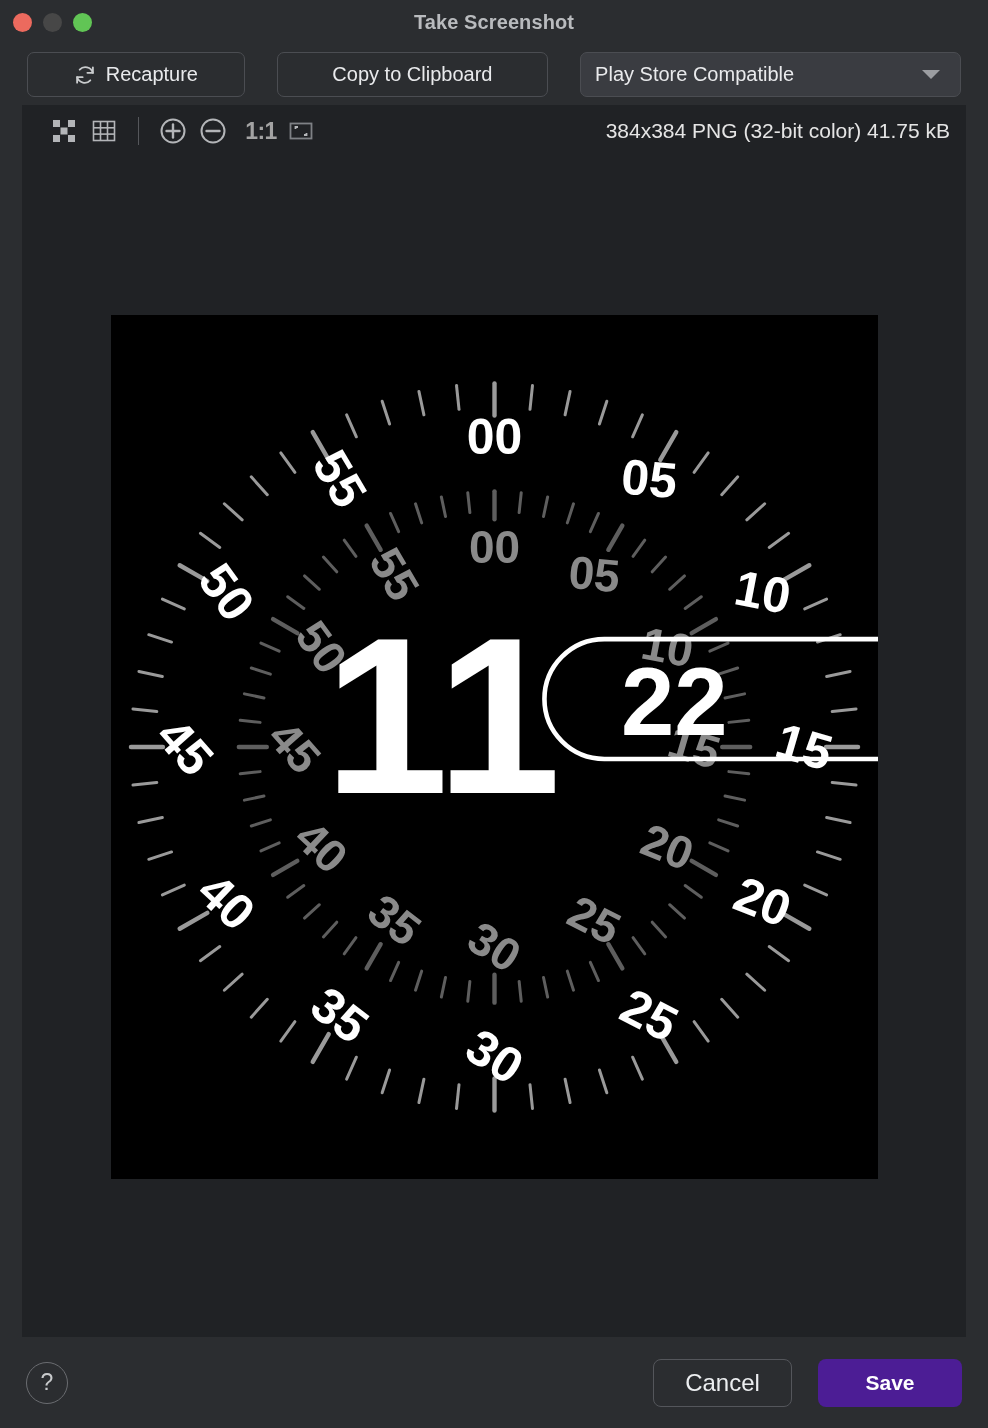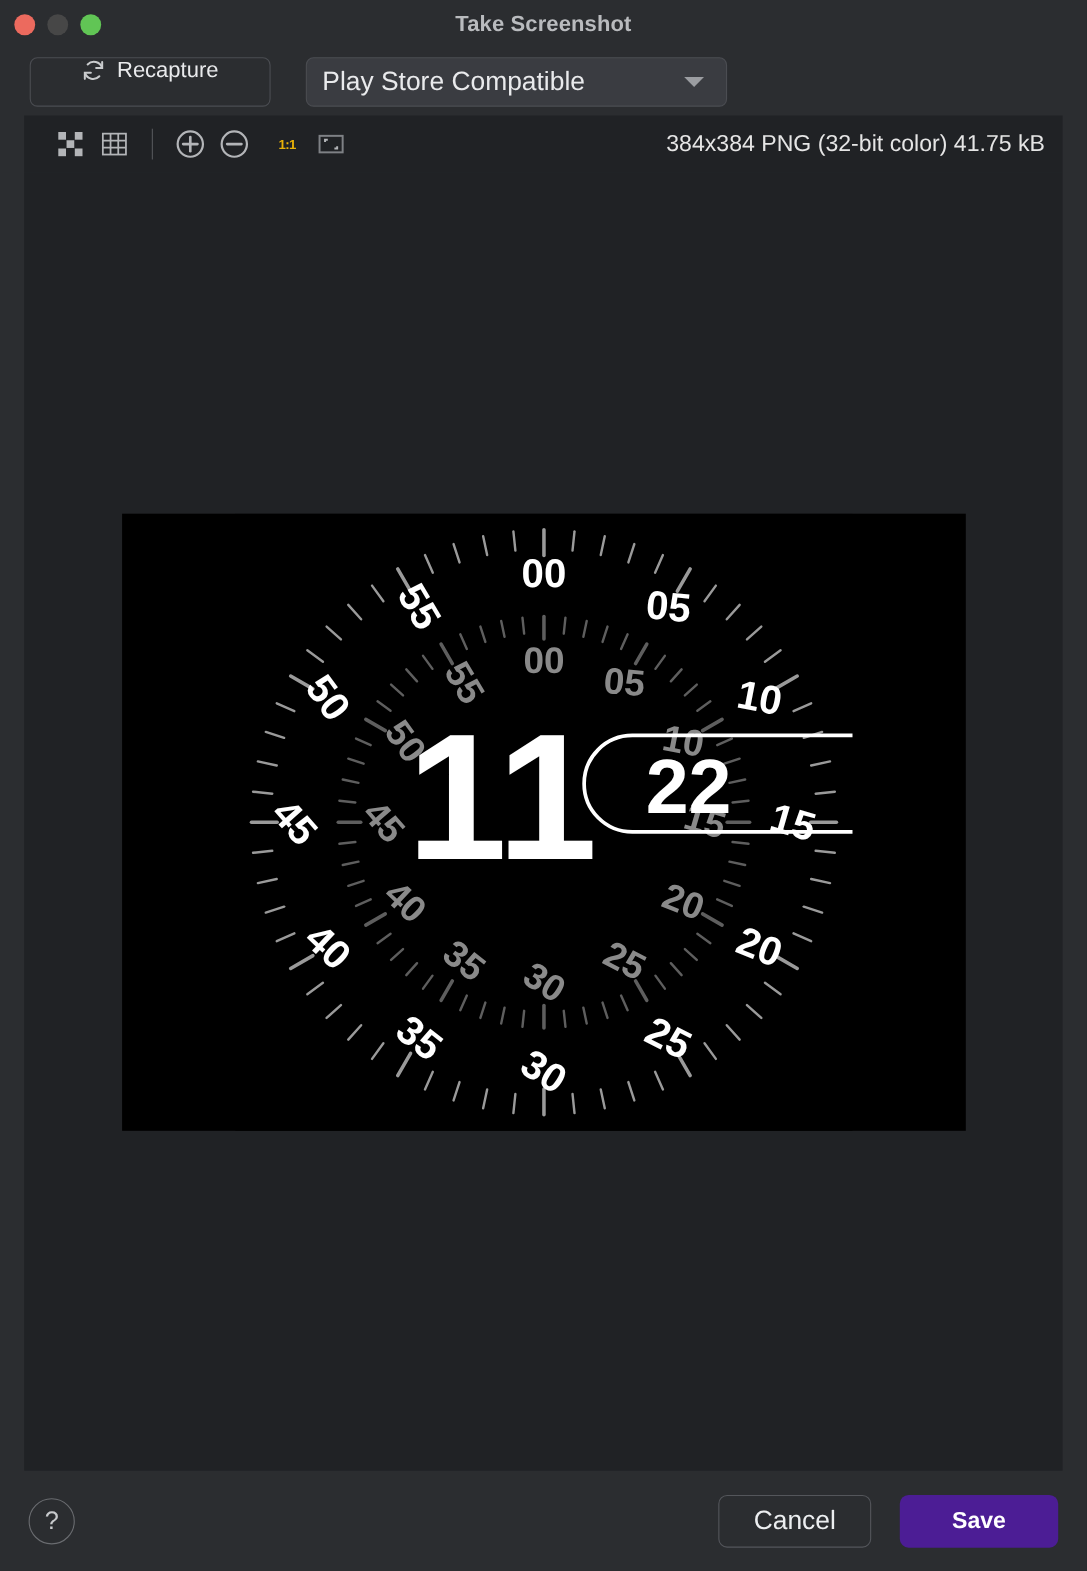--- a/index.html
+++ b/index.html
@@ -64,20 +64,21 @@
   }
   .btn {
     height: 45px;
     border: 1px solid #4b4d52;
     border-radius: 7px;
     background: transparent;
     color: #e9eaec;
     font-size: 20px;
     font-family: "Liberation Sans", sans-serif;
     display: flex;
+    align-items: center;
     justify-content: center;
     gap: 10px;
     cursor: pointer;
     white-space: nowrap;
   }
   .btn-recapture { width: 219px; }
   .btn-copy      { width: 273px; }
 
   .recapture-icon { display:block; width:22px; height:22px; }
 
@@ -88,21 +89,21 @@
     background: #3a3c41;
     border: 1px solid #4b4d52;
     border-radius: 7px;
     display: flex;
     align-items: center;
     padding: 0 14px;
     cursor: pointer;
   }
   .dropdown-label {
     color: #e9eaec;
-    font-size: 24px;
+    font-size: 20px;
     flex: 1;
     white-space: nowrap;
   }
   .caret {
     width: 0; height: 0;
     border-left: 9px solid transparent;
     border-right: 9px solid transparent;
     border-top: 9px solid #9b9da1;
     margin-right: 6px;
   }
@@ -123,22 +124,22 @@
     cursor: pointer;
   }
   .tool svg { display: block; }
   .tool-sep {
     width: 1px; height: 28px;
     background: #55575b;
     margin: 0 14px;
   }
   .tool-gap { width: 8px; }
   .tool-11 {
-    color: #eab308;
-    font-size: 12px;
+    color: #a3a3a3;
+    font-size: 23px;
     font-weight: bold;
     font-family: "Liberation Sans", sans-serif;
     letter-spacing: -.5px;
   }
   .fileinfo {
     margin-left: auto;
     color: #e5e5e5;
     font-size: 21px;
     white-space: nowrap;
     padding-right: 2px;
@@ -149,21 +150,21 @@
     flex: 1 1 auto;
     margin: 0 22px;
     background: #202225;
     display: flex;
     align-items: center;
     justify-content: center;
     overflow: hidden;
   }
   .preview {
     width: 767px;
-    height: 561px;
+    height: 864px;
     background: #000;
     position: relative;
   }
   .preview svg { display: block; width: 100%; height: 100%; }
 
   
   .footer {
     flex: 0 0 91px;
     display: flex;
     align-items: center;
@@ -227,20 +228,23 @@
         <svg class="recapture-icon" viewBox="0 0 24 24" fill="none" stroke="#c9cbcd" stroke-width="2" stroke-linecap="round">
           <path d="M20.5 9.5A8.5 8.5 0 0 0 6.2 6.2"></path>
           <polyline points="20.6,3.6 20.6,9.6 14.6,9.6"></polyline>
           <path d="M3.5 14.5A8.5 8.5 0 0 0 17.8 17.8"></path>
           <polyline points="3.4,20.4 3.4,14.4 9.4,14.4"></polyline>
         </svg>
       </span>
       <span>Recapture</span>
     </div>
 
+    <div class="btn btn-copy">
+      <span>Copy to Clipboard</span>
+    </div>
 
     <div class="dropdown">
       <span class="dropdown-label">Play Store Compatible</span>
       <span class="caret"></span>
     </div>
 
   </div>
 
   <div class="toolbar">
 

